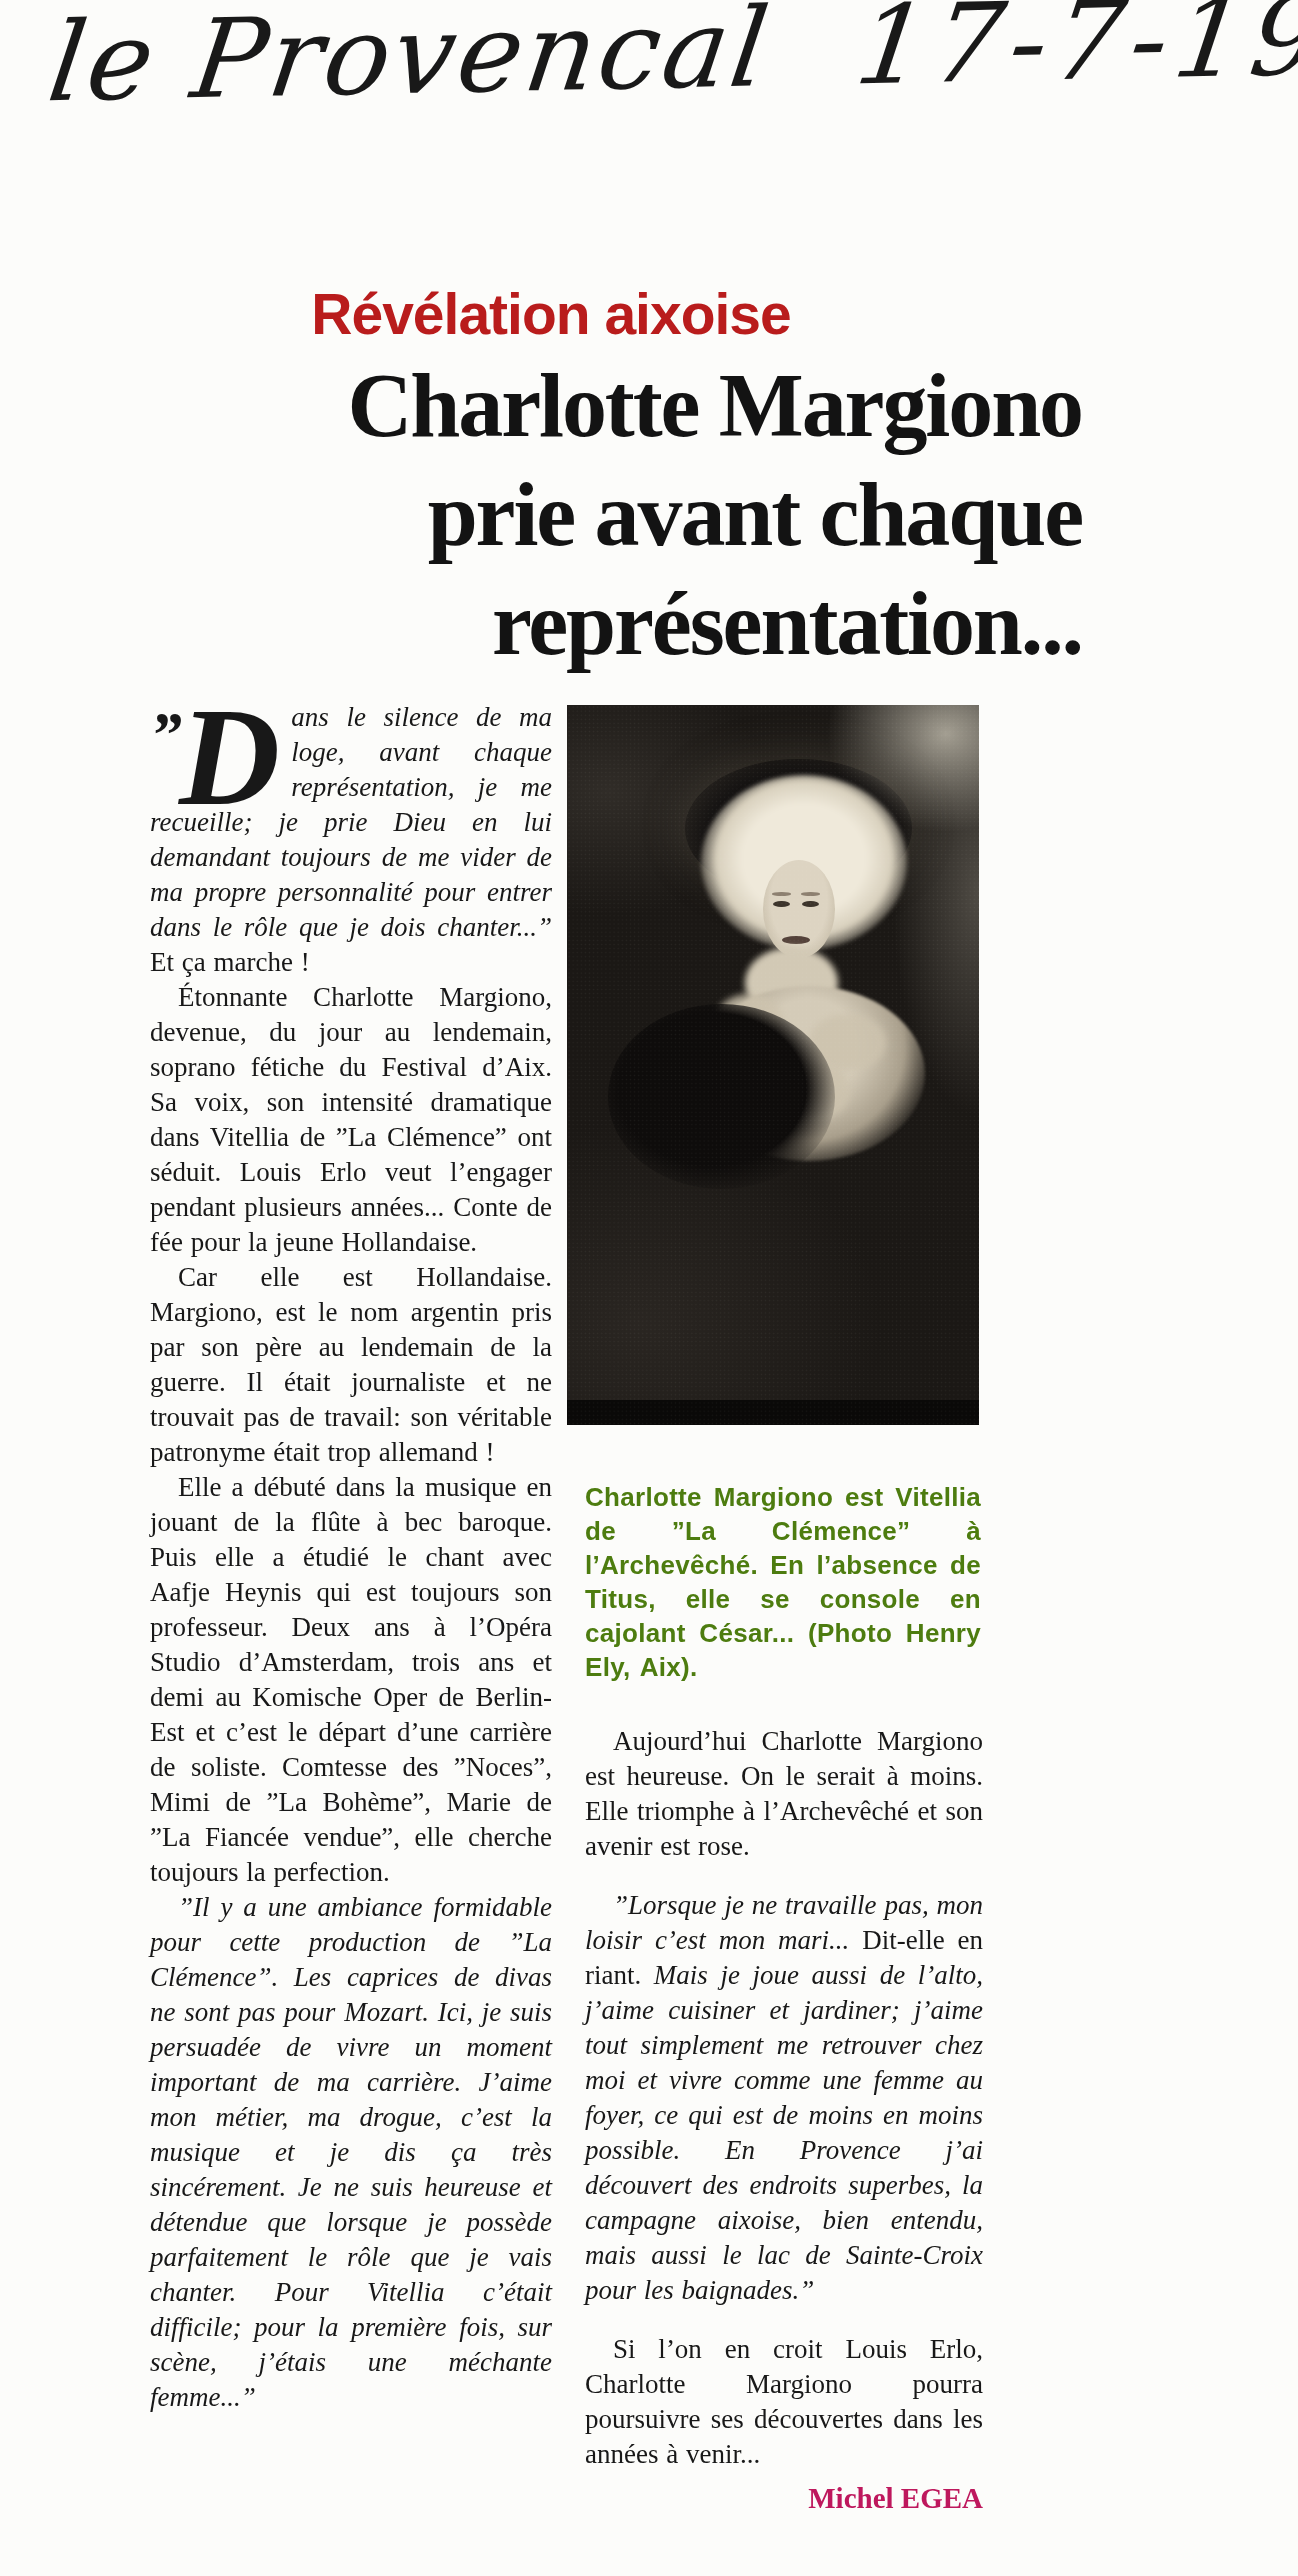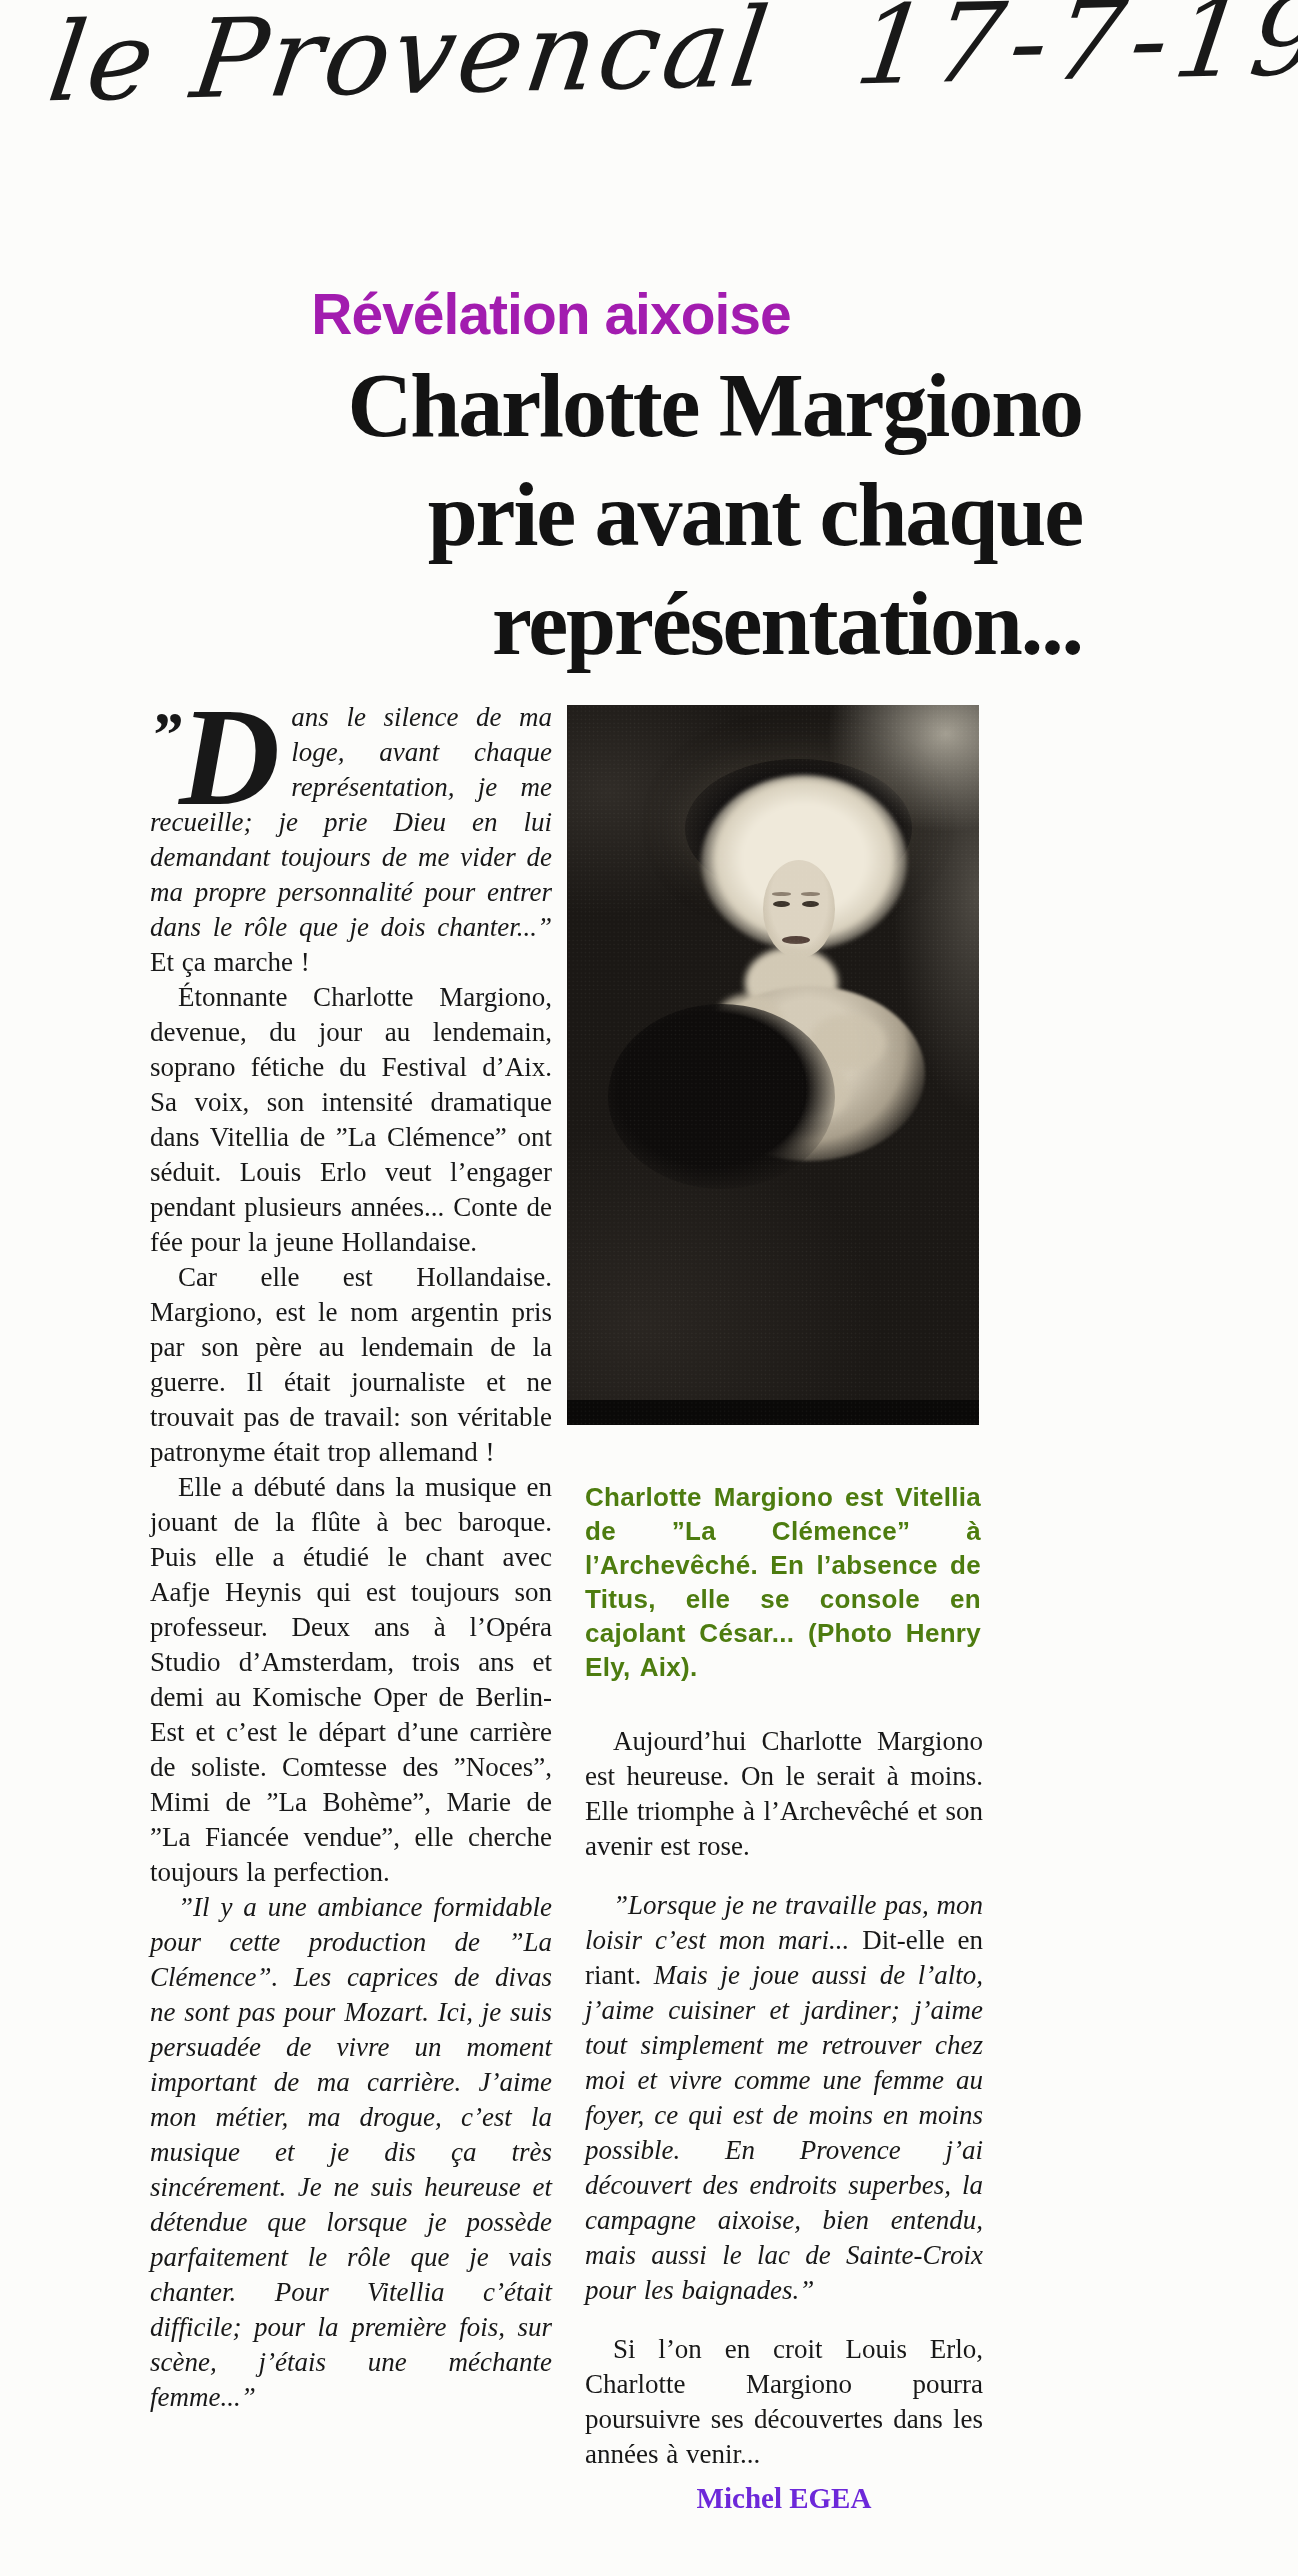--- a/index.html
+++ b/index.html
@@ -17,21 +17,21 @@
     transform: rotate(-1.2deg) skewX(-9deg); transform-origin:left top;
     letter-spacing:3.1px;
   }
   .hw-date { margin-left:88px; letter-spacing:7.2px; }
 
   
   .kicker {
     position:absolute; left:82px; top:281px; width:938px;
     text-align:center;
     font-family:"Liberation Sans", sans-serif; font-weight:700;
-    font-size:57px; letter-spacing:-1px; color:#a21caf;
+    font-size:57px; letter-spacing:-1px; color:#b91c1c;
   }
 
   
   .headline {
     position:absolute; left:62px; top:351px; width:1020px; margin:0;
     text-align:right;
     font-family:"Liberation Serif", serif; font-weight:700;
     font-size:90px; line-height:109px; letter-spacing:-2.1px; color:#131313;
   }
 
@@ -113,22 +113,22 @@
   
   .caption {
     position:absolute; left:585px; top:1480px; width:396px;
     font-family:"Liberation Sans", sans-serif; font-weight:700;
     font-size:26px; line-height:34px; text-align:justify;
     letter-spacing:0.3px; word-spacing:2.6px; color:#4d7c0f;
   }
 
   
   .byline {
-    margin:9.3px 0 0; text-align:center;
-    font-weight:700; font-size:29px; line-height:35px; color:#6d28d9;
+    margin:9.3px 0 0; text-align:right;
+    font-weight:700; font-size:29px; line-height:35px; color:#be185d;
   }
 </style>
 </head>
 <body>
 
 <div class="page">
 
   <div class="handwriting">
     <span>le Provencal</span><span class="hw-date">17-7-1988</span>
   </div>

